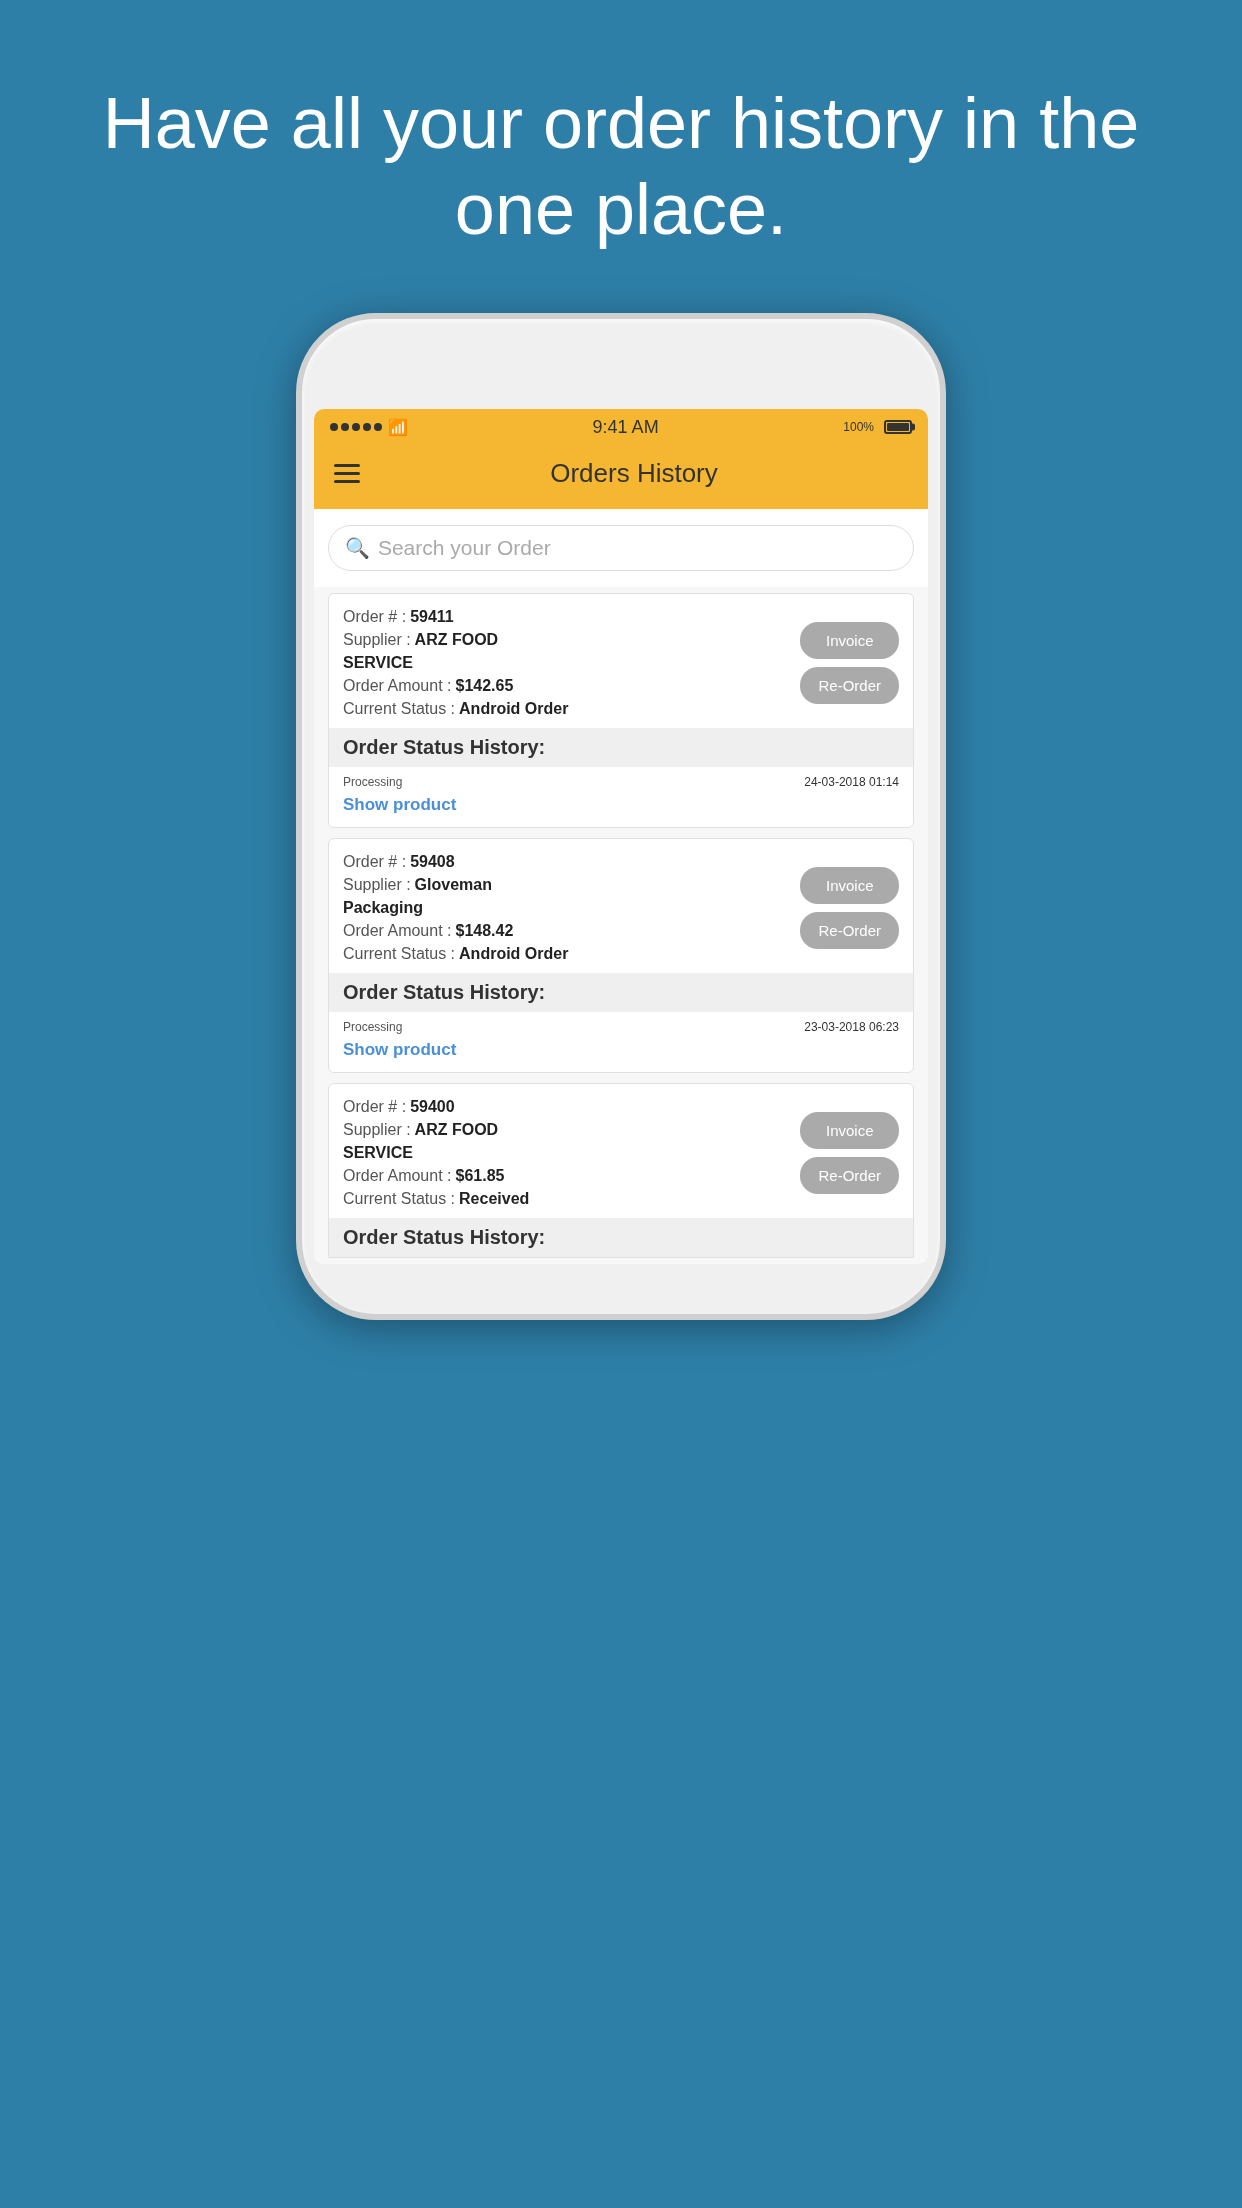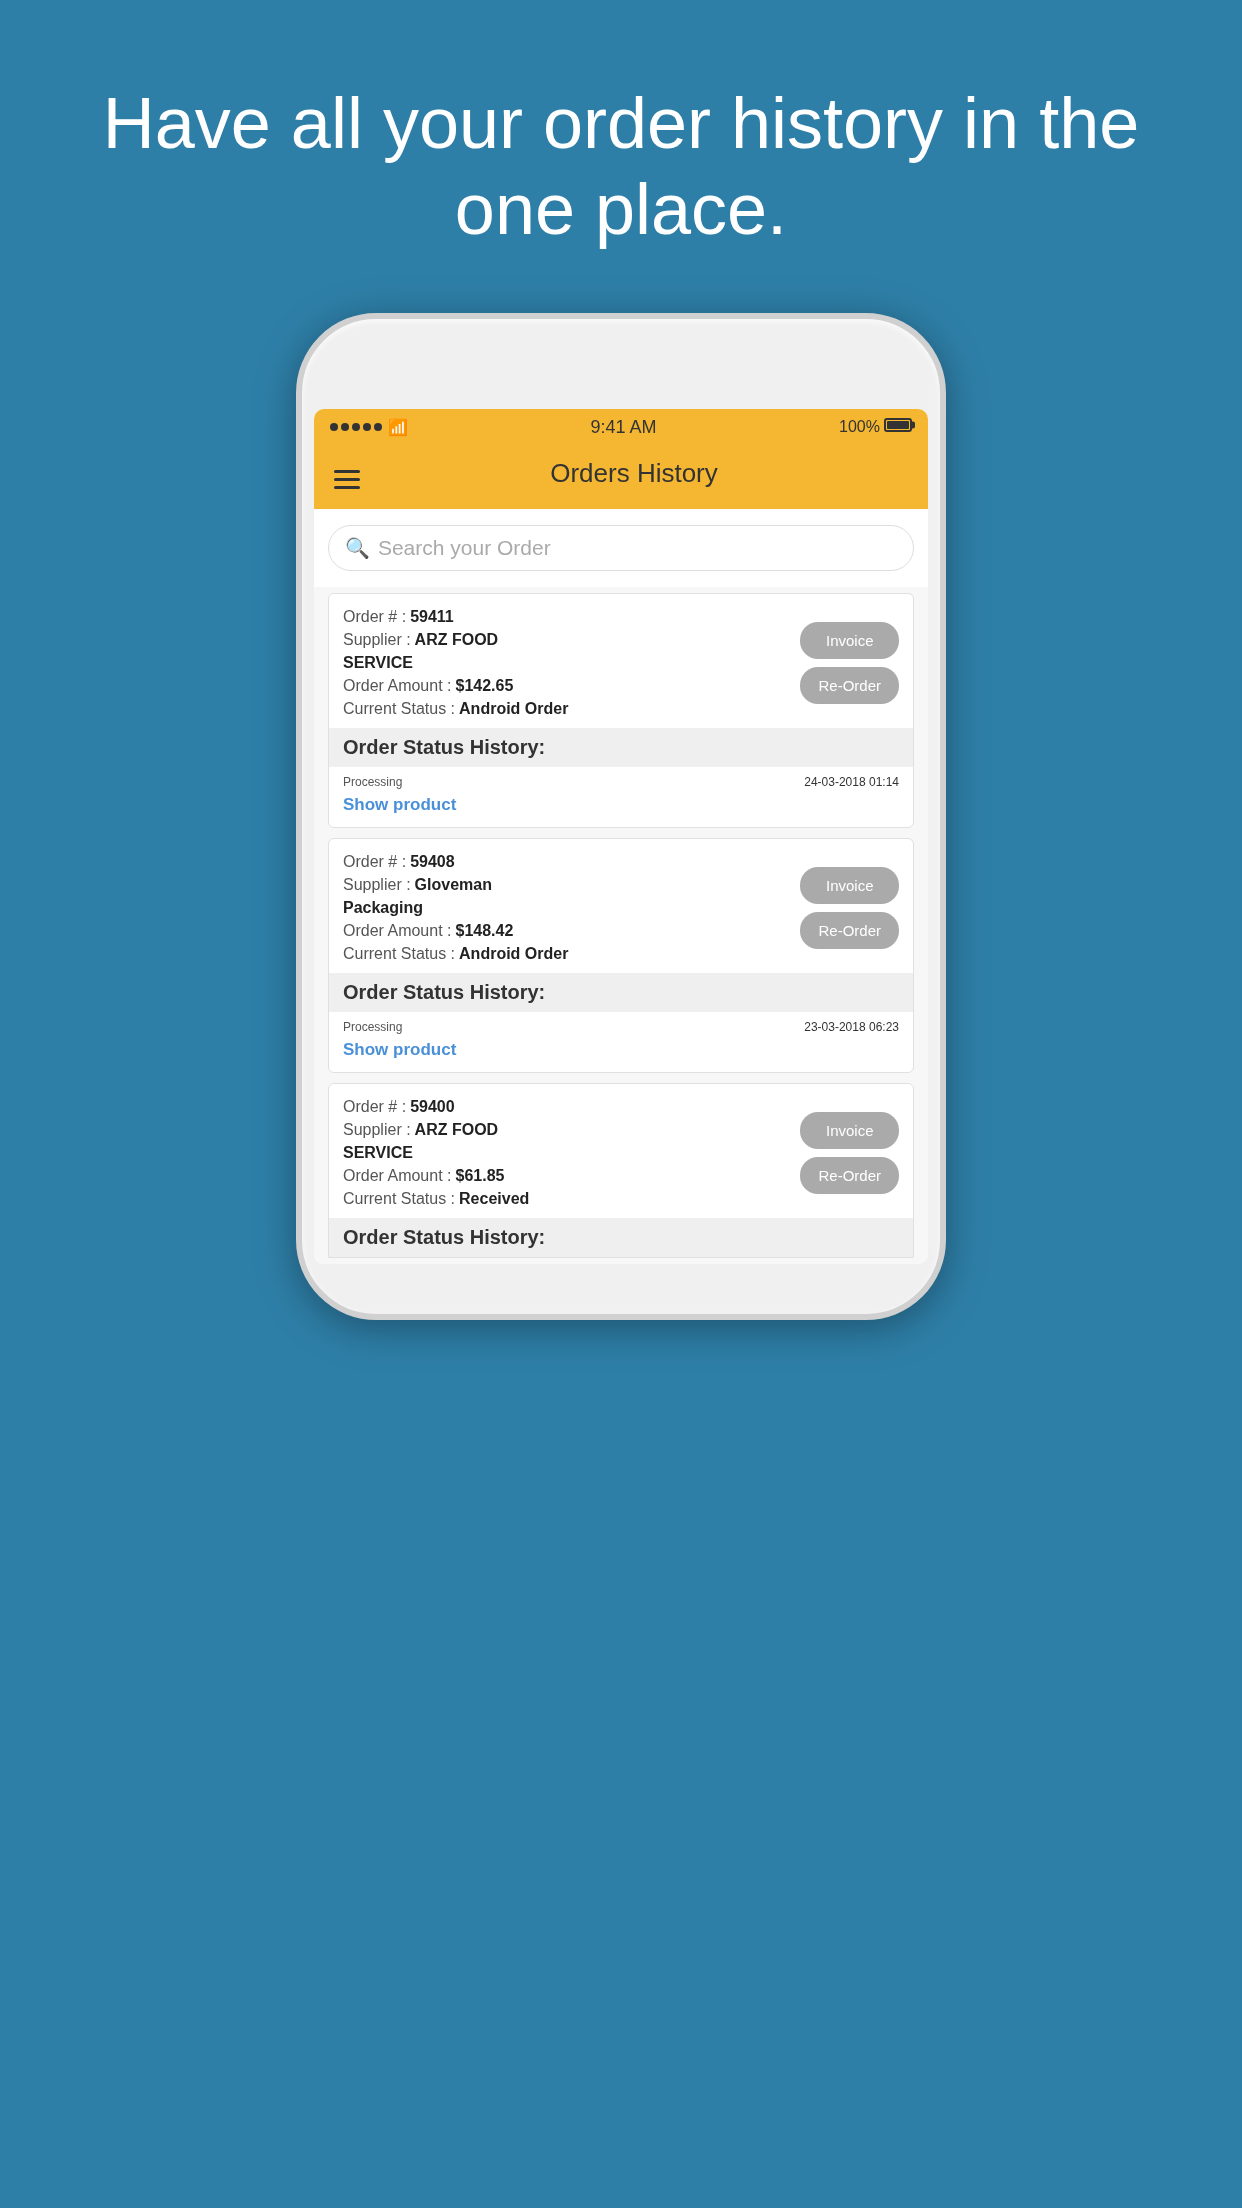--- a/index.html
+++ b/index.html
@@ -80,23 +80,23 @@
       font-size: 16px;
     }
 
     .status-time {
       font-size: 18px;
       font-weight: 500;
     }
 
     .status-right {
       display: flex;
-      align-items: flex-start;
-      gap: 4px;
-      font-size: 16px;
+      align-items: flex-end;
+      gap: 10px;
+      font-size: 12px;
     }
 
     .battery-bar {
       width: 28px; height: 14px;
       border: 2px solid #333;
       border-radius: 3px;
       position: relative;
       display: inline-flex;
       align-items: center;
       padding: 1px;
@@ -116,21 +116,21 @@
       background: #333;
       height: 100%;
       width: 100%;
       border-radius: 1px;
     }
 
     
     .app-header {
       background: #f5b731;
       display: flex;
-      align-items: flex-end;
+      align-items: center;
       padding: 12px 20px 20px 20px;
     }
 
     .hamburger {
       display: flex;
       flex-direction: column;
       gap: 5px;
       cursor: pointer;
     }
     .hamburger span {

